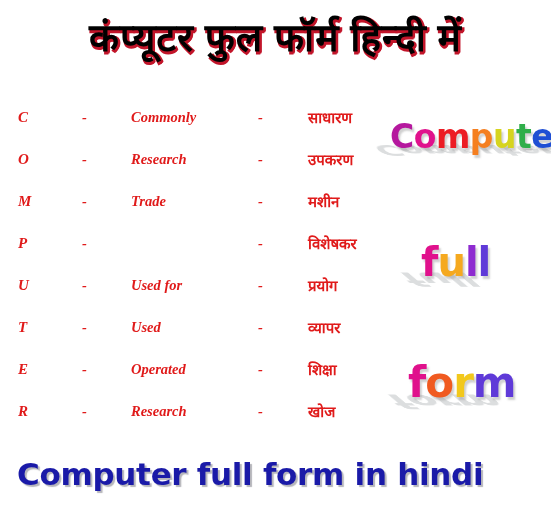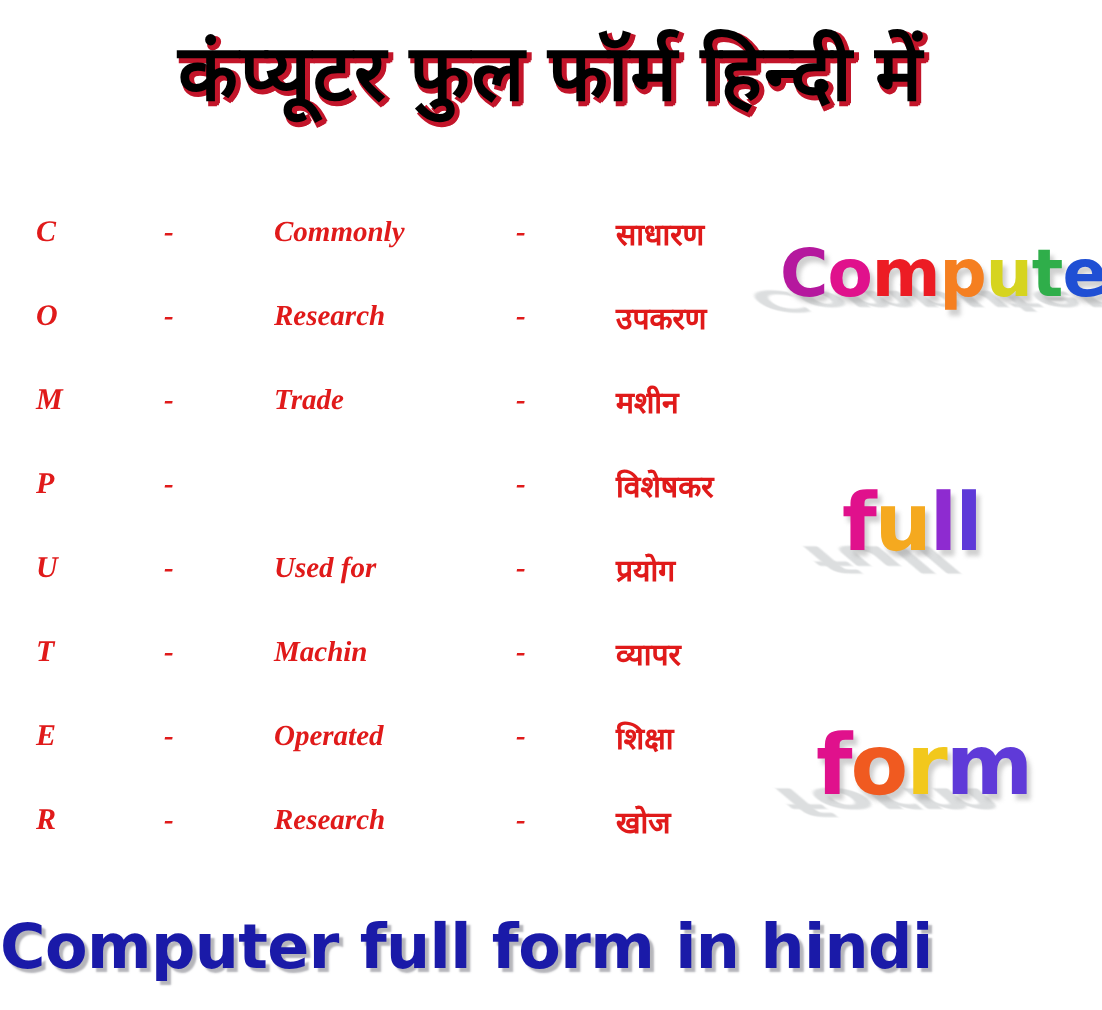--- a/index.html
+++ b/index.html
@@ -55,21 +55,21 @@
     font-size: 14.5px;
   }
   .row > span {
     position: absolute;
     top: 50%;
     transform: translateY(-50%);
     white-space: nowrap;
   }
   .c-letter { left: 18px; width: 40px; text-align: left; font-size: 15px; }
   .c-dash1  { left: 82px; }
-  .c-eng    { left: 137px; }
+  .c-eng    { left: 131px; }
   .c-dash2  { left: 258px; }
   .c-hin    {
     left: 308px;
     font-family: "Liberation Serif", "DejaVu Sans", serif;
     font-style: normal;
     font-weight: bold;
     font-size: 15px;
   }
 
   
@@ -103,30 +103,31 @@
   }
   #rf-computer { left: 386px; top: 158px; font-size: 33px; letter-spacing: -0.5px; }
   #rf-full     { left: 415px; top: 288px; font-size: 40px; letter-spacing: -1px; }
   #rf-form     { left: 402px; top: 410px; font-size: 42px; letter-spacing: -1px; }
 
   
   #caption {
     position: absolute;
     left: 0;
     top: 452px;
-    width: 551px;
-    text-align: left;
+    width: 464px;
+    text-align: right;
     font-family: "DejaVu Sans", "Liberation Sans", sans-serif;
     font-weight: bold;
     font-size: 31px;
     line-height: 44px;
     letter-spacing: -0.3px;
     color: #1a1aa8;
     text-shadow: 2px 2px 1px rgba(120,120,130,0.55);
     white-space: nowrap;
+    padding-left: 17px;
   }
 </style>
 </head>
 <body>
 
 <div id="poster">
 
   <div id="title">कंप्यूटर फुल फॉर्म हिन्दी में</div>
 
   <div id="table">
@@ -166,21 +167,21 @@
       <span class="c-letter">U</span>
       <span class="c-dash1">-</span>
       <span class="c-eng">Used for</span>
       <span class="c-dash2">-</span>
       <span class="c-hin">प्रयोग</span>
     </div>
 
     <div class="row">
       <span class="c-letter">T</span>
       <span class="c-dash1">-</span>
-      <span class="c-eng">Machin</span>
+      <span class="c-eng">Used</span>
       <span class="c-dash2">-</span>
       <span class="c-hin">व्यापर</span>
     </div>
 
     <div class="row">
       <span class="c-letter">E</span>
       <span class="c-dash1">-</span>
       <span class="c-eng">Operated</span>
       <span class="c-dash2">-</span>
       <span class="c-hin">शिक्षा</span>

